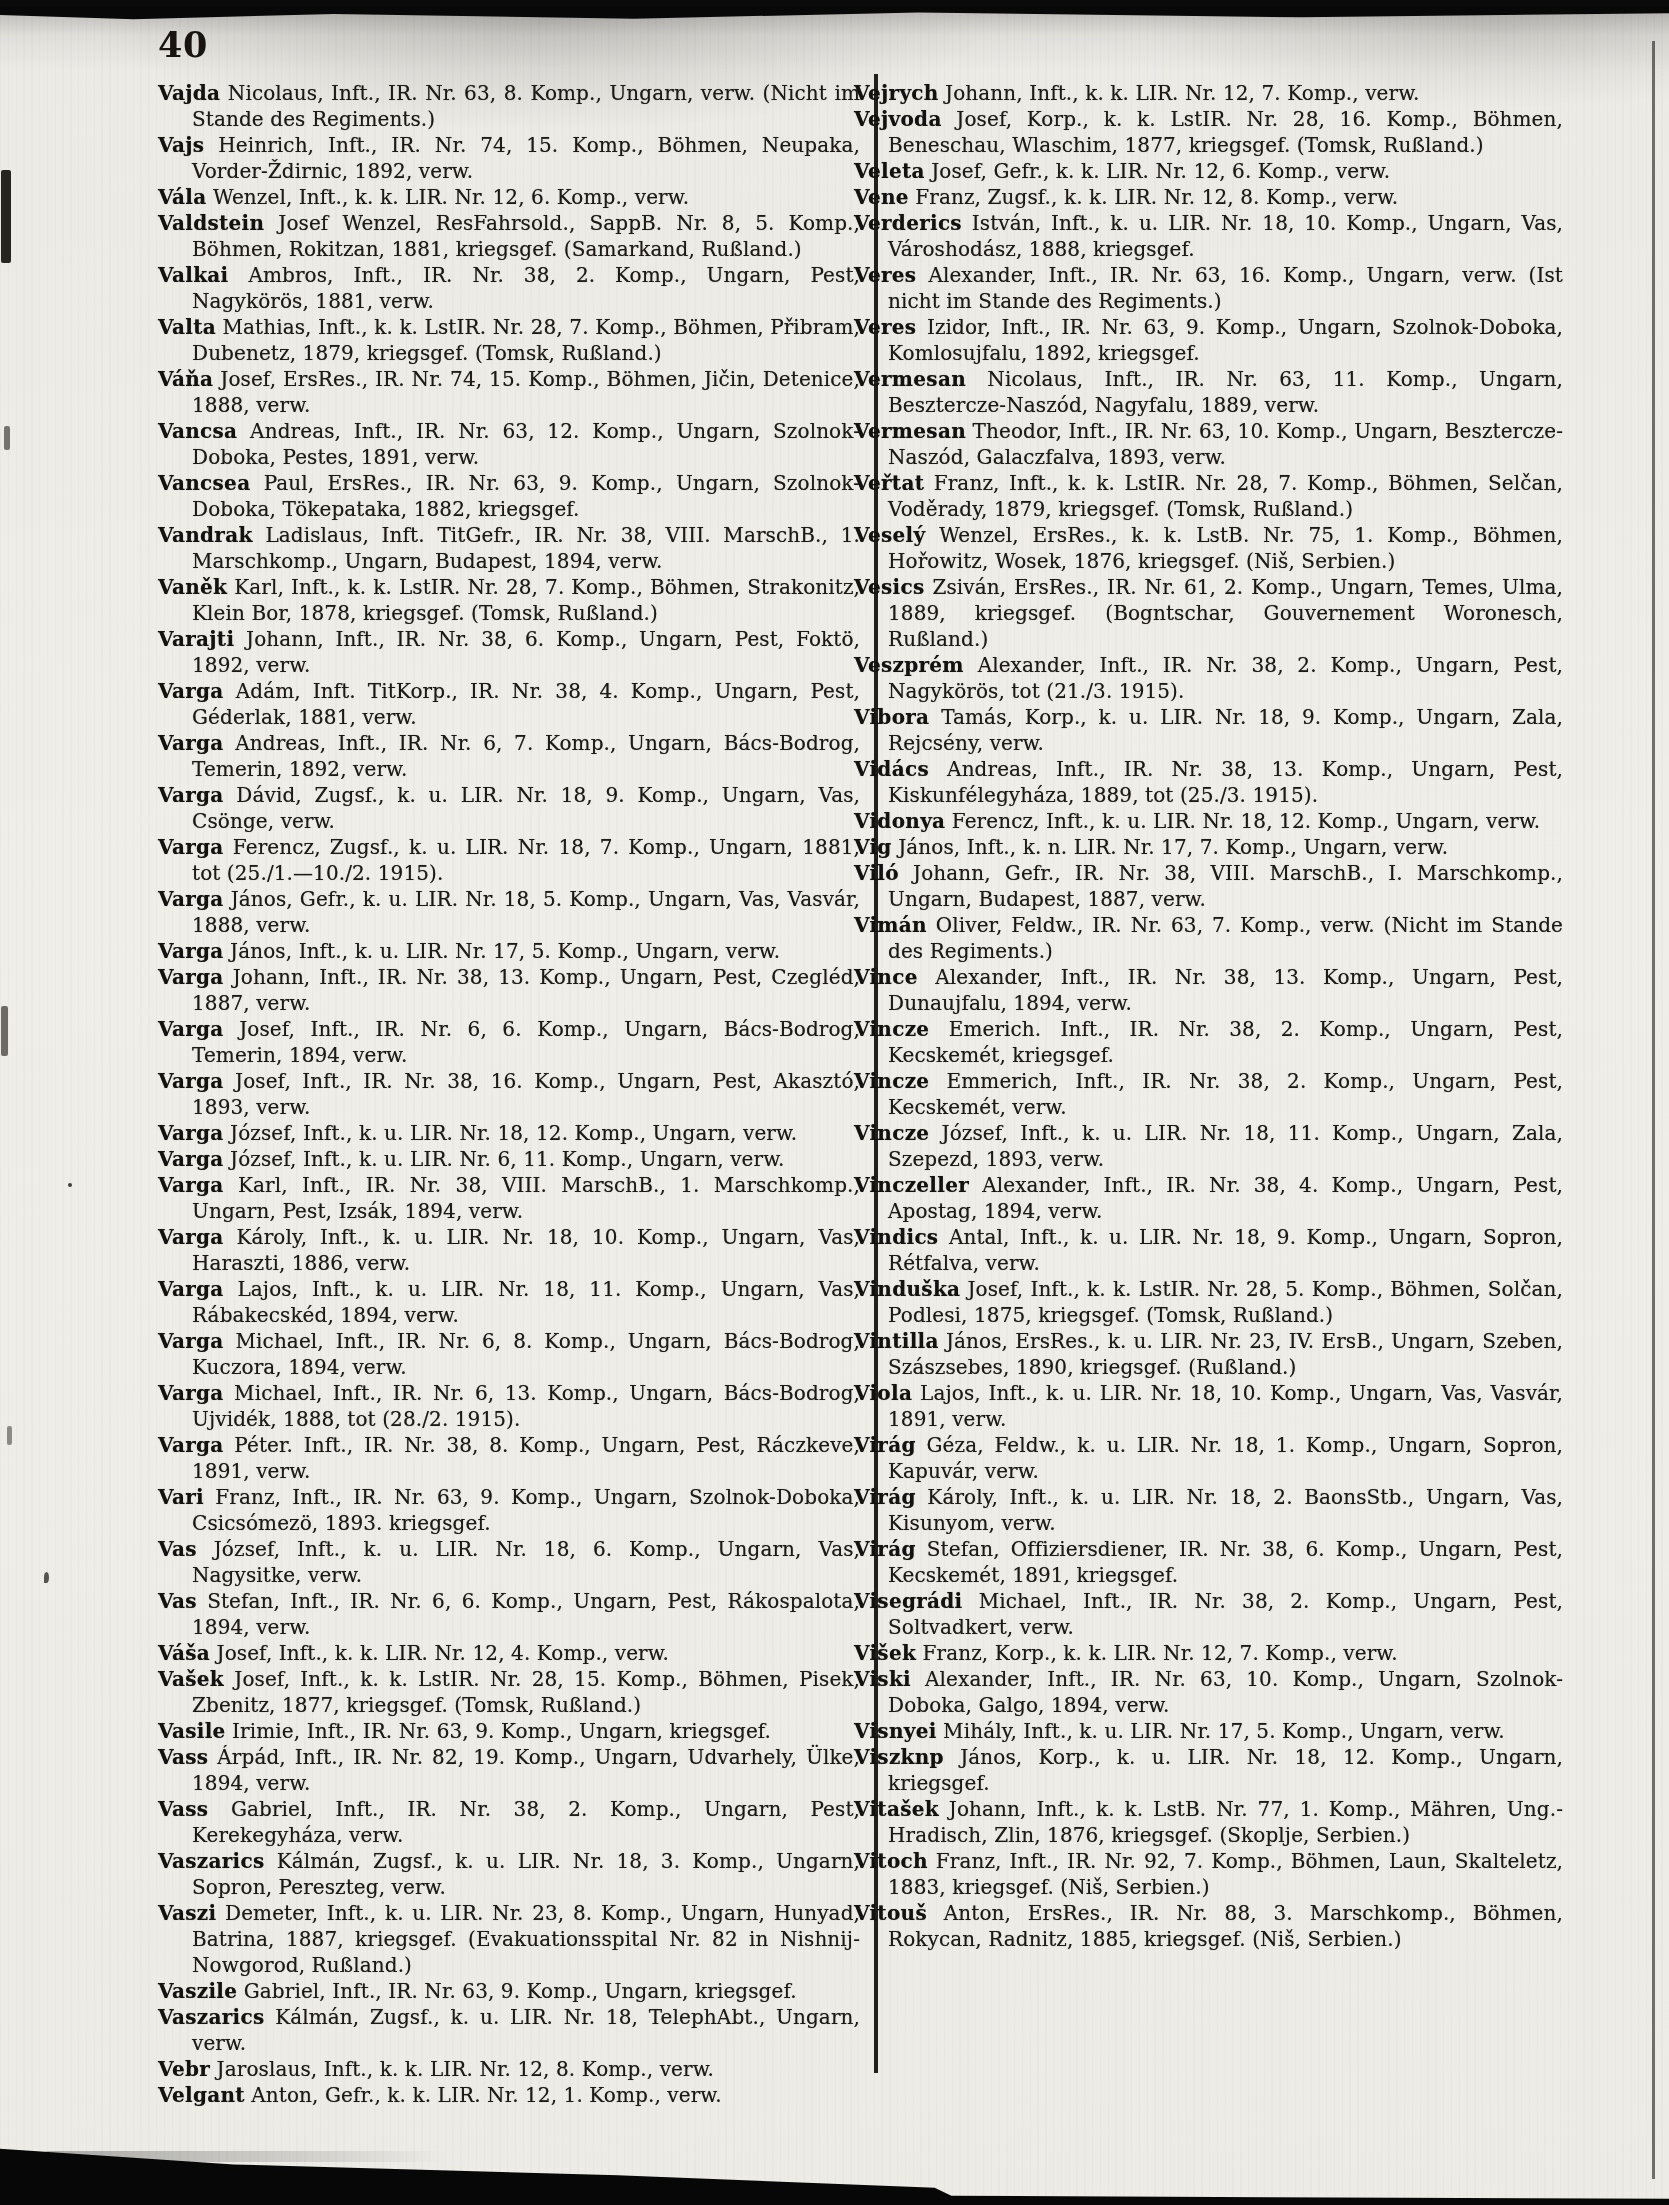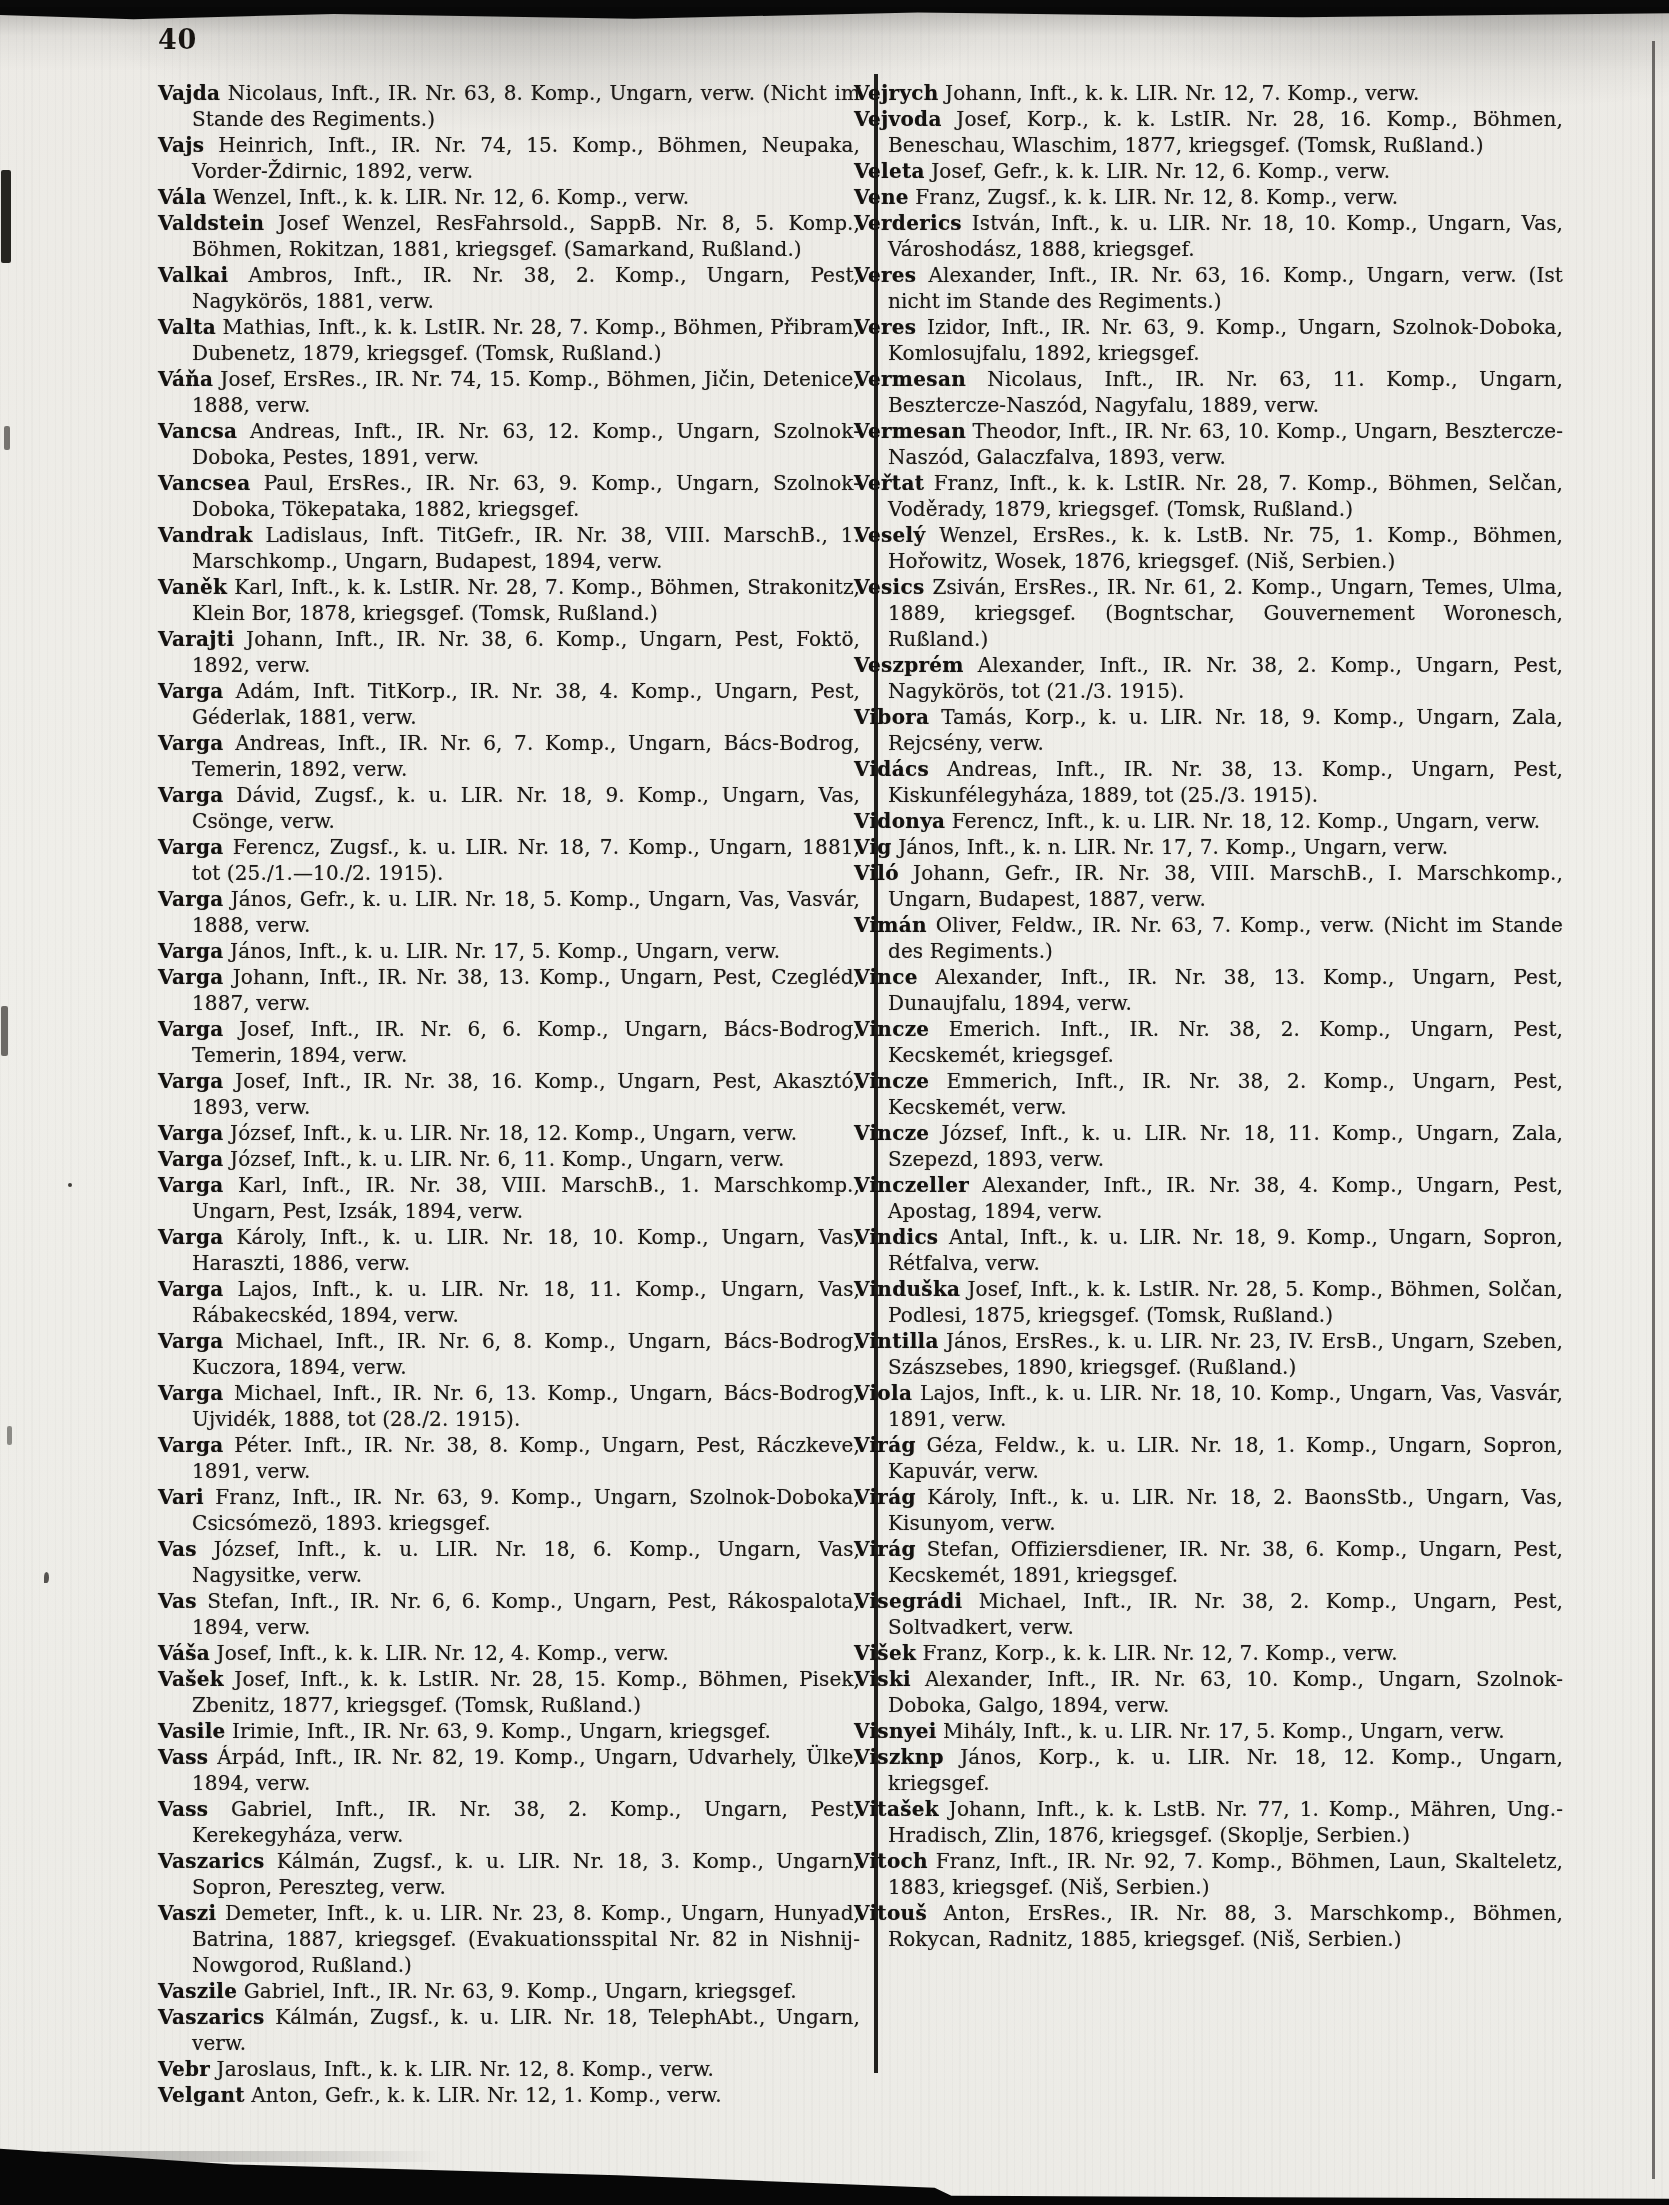--- a/index.html
+++ b/index.html
@@ -29,21 +29,21 @@
     clip-path:polygon(0 28%,14% 48%,37% 62%,56% 78%,57% 88%,76% 90%,100% 92%,100% 100%,0 100%);
   }
   .bottom-smear{
     position:absolute;left:43px;bottom:43px;width:399px;height:11.4px;
     background:linear-gradient(90deg,rgba(0,0,0,0.28),rgba(0,0,0,0.10) 70%,transparent);
     border-radius:5.7px;filter:blur(0.7px);
   }
   
   .page-number{
     position:absolute;left:158px;top:24px;
-    font-size:27px;font-weight:700;letter-spacing:0.7px;color:#171411;
+    font-size:35px;font-weight:700;letter-spacing:0.7px;color:#171411;
   }
   
   .column{
     position:absolute;top:80px;
     font-size:20px;line-height:26px;letter-spacing:0.1px;
     text-align:justify;
     text-shadow:0 0 0.7px rgba(20,16,12,0.55);
   }
   .col-left{left:158px;width:702px;}
   .col-right{left:854px;width:709px;}

